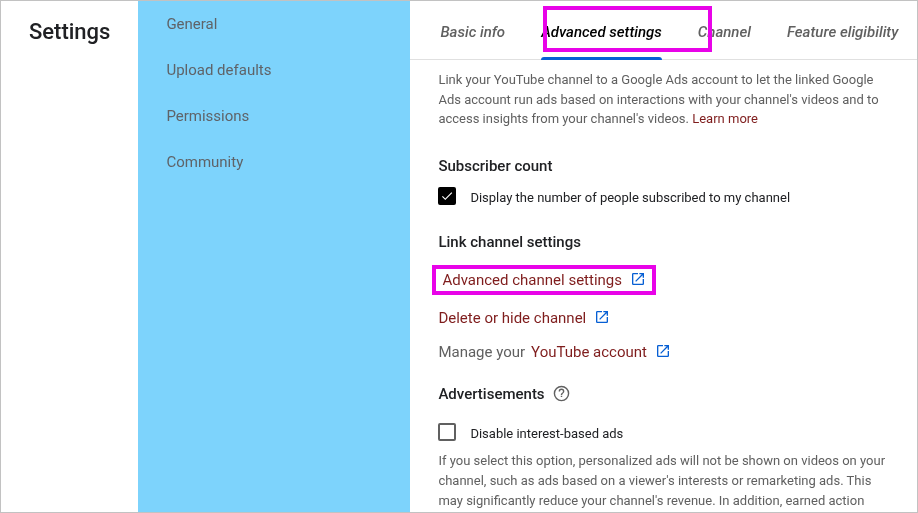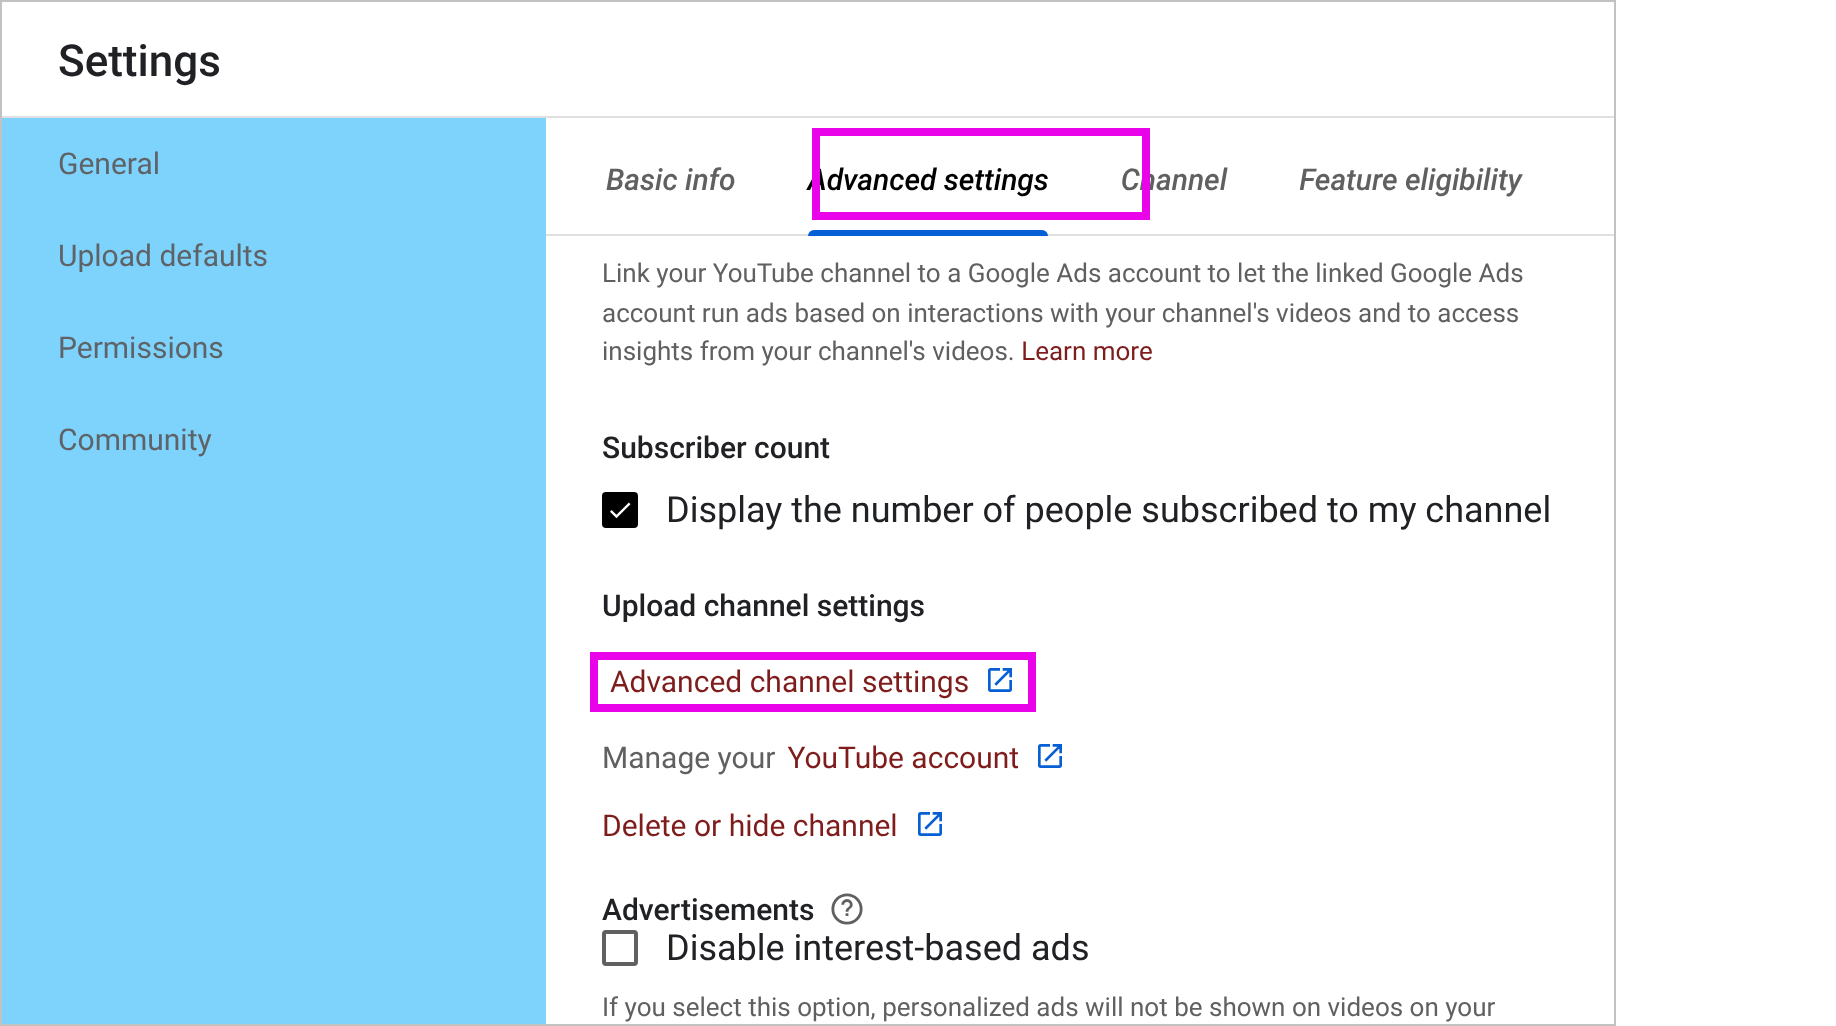--- a/index.html
+++ b/index.html
@@ -1,45 +1,45 @@
 <!DOCTYPE html>
 <html><head>
   <meta charset="utf-8">
   <style>
     * { margin:0; padding:0; box-sizing:border-box; font-family:Roboto,Arial,sans-serif; }
     body { width:918px; height:513px; background:#fff; color:#202124; overflow:hidden; }
-    .panel { width:808px; height:513px; border:1px solid #c2c2c2; display:flex; flex-direction:column; }
+    .panel { width:918px; height:513px; border:1px solid #c2c2c2; display:flex; flex-direction:row; }
     .hdr { padding:18px 28px 14px; font-size:22px; font-weight:500; }
     .sep { height:1px; background:#e0e0e0; }
     .body { flex:1; display:flex; overflow:hidden; }
     
     .sb { width:272px; background:#7dd3fc; }
     .sb-item { padding:14px 20px 14px 28px; font-size:15px; color:#5f6368; cursor:pointer; }
     .sb-item.selected { background:#e8e8e8; color:#202124; outline:4px solid #e803e8; outline-offset:-2px; }
     
     .main { flex:1; display:flex; flex-direction:column; overflow:hidden; }
     .tabs { display:flex; gap:0; padding:0 0 0 12px; border-bottom:1px solid #e0e0e0;font-style:italic; }
     .tab { padding:22px 18px 18px; font-size:15px; font-weight:500; color:#606060; cursor:pointer; position:relative; }
     .tab.active { color:#000000; }
     .tab.active::after { content:""; position:absolute; left:18px; right:18px; bottom:-1px; height:3px; background:#065fd4; border-radius:3px 3px 0 0; }
     .hl { position:absolute; border:4px solid #e803e8; pointer-events:none; }
     .hl-tab { left:133px; top:5px; width:169px; height:46px; }
     .content { flex:1; padding:10px 28px 0; overflow:hidden; font-size:14px; color:#202124; }
     .desc { font-size:13px; color:#606060; line-height:1.5; max-width:670px; }
     .link { color:#7f1d1d; cursor:pointer; }
     .sec-h { font-size:15px; font-weight:500; margin-top:28px; margin-bottom:12px; }
-    .row-cb { display:flex; align-items:center; gap:14px; font-size:18px; }
+    .row-cb { display:flex; align-items:flex-end; gap:14px; font-size:13px; }
     .cb { width:18px; height:18px; border:2px solid #606060; border-radius:2px; display:flex; align-items:center; justify-content:center; cursor:pointer; flex-shrink:0; }
     .cb.checked { background:#000; border-color:#000; }
     .cb.checked svg { display:block; }
     .cb svg { display:none; width:14px; height:14px; }
     .link-row { display:flex; align-items:center; gap:6px; font-size:15px; margin-bottom:12px;margin-top:16px; }
     .ext-ic { width:16px; height:16px; flex-shrink:0; }
     .hl-acs { display:inline-block; border:4px solid #e803e8; padding:2px 6px; margin:-2px -6px; }
-    .ads-head { display:flex; align-items:center; gap:8px; font-size:15px; font-weight:500; margin-top:24px; margin-bottom:0; }
+    .ads-head { display:flex; align-items:center; gap:8px; font-size:15px; font-weight:500; margin-top:24px; margin-bottom:20px; }
     .help-ic { width:17px; height:17px; color:#606060; }
     .ads-desc { font-size:13px; color:#606060; line-height:1.55; max-width:670px; margin-top:10px; }
     .tabs-wrap { position:relative; }
   </style>
 </head>
 <body>
 
 <div class="panel">
   <div class="hdr">Settings</div>
   <div class="sep"></div>
@@ -71,46 +71,46 @@
         <div class="sec-h">Subscriber count</div>
         <div class="row-cb">
           <div class="cb checked">
             <svg viewBox="0 0 24 24">
                 <path fill="#fff" d="M9 16.17 4.83 12l-1.42 1.41L9 19 21 7l-1.41-1.41z"></path>
               </svg>
           </div>
           <span>Display the number of people subscribed to my channel</span>
         </div>
 
-        <div class="sec-h">Upload channel settings</div>
+        <div class="sec-h">Link channel settings</div>
 
         <div class="link-row">
           <span class="hl-acs">
             <span class="link">
               <span>Advanced channel settings</span>
               <svg class="ext-ic" viewBox="0 0 24 24" style="vertical-align:-2px; margin-left:4px;">
                   <path fill="#065fd4" d="M14 3v2h3.59l-9.83 9.83 1.41 1.41L19 6.41V10h2V3h-7zM19 19H5V5h7V3H5a2 2 0 0 0-2 2v14a2 2 0 0 0 2 2h14a2 2 0 0 0 2-2v-7h-2v7z"></path>
                 </svg>
             </span>
           </span>
         </div>
 
         <div class="link-row">
-          <span style="color:#606060;">Manage your </span>
           <span class="link">
-            <span>YouTube account</span>
+            <span>Delete or hide channel</span>
             <svg class="ext-ic" viewBox="0 0 24 24" style="vertical-align:-2px; margin-left:4px;">
                 <path fill="#065fd4" d="M14 3v2h3.59l-9.83 9.83 1.41 1.41L19 6.41V10h2V3h-7zM19 19H5V5h7V3H5a2 2 0 0 0-2 2v14a2 2 0 0 0 2 2h14a2 2 0 0 0 2-2v-7h-2v7z"></path>
               </svg>
           </span>
         </div>
 
         <div class="link-row">
+          <span style="color:#606060;">Manage your </span>
           <span class="link">
-            <span>Delete or hide channel</span>
+            <span>YouTube account</span>
             <svg class="ext-ic" viewBox="0 0 24 24" style="vertical-align:-2px; margin-left:4px;">
                 <path fill="#065fd4" d="M14 3v2h3.59l-9.83 9.83 1.41 1.41L19 6.41V10h2V3h-7zM19 19H5V5h7V3H5a2 2 0 0 0-2 2v14a2 2 0 0 0 2 2h14a2 2 0 0 0 2-2v-7h-2v7z"></path>
               </svg>
           </span>
         </div>
 
         <div class="ads-head">
           <span>Advertisements</span>
           <svg class="help-ic" viewBox="0 0 24 24">
               <path fill="none" stroke="#606060" stroke-width="2" d="M12 22a10 10 0 1 0 0-20 10 10 0 0 0 0 20z"></path>

